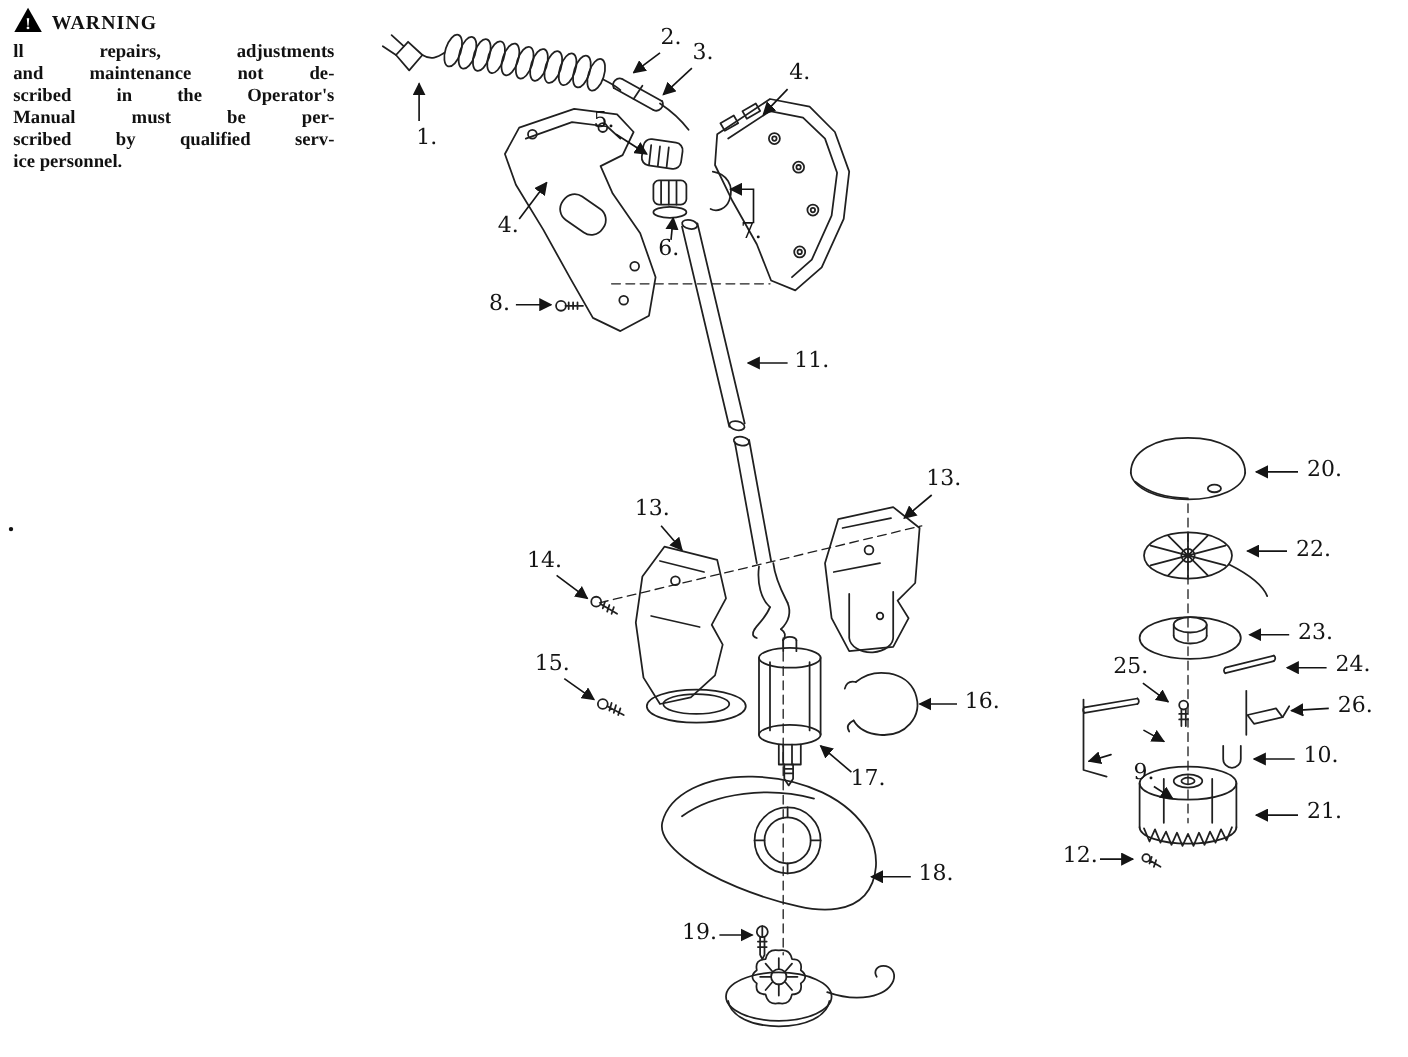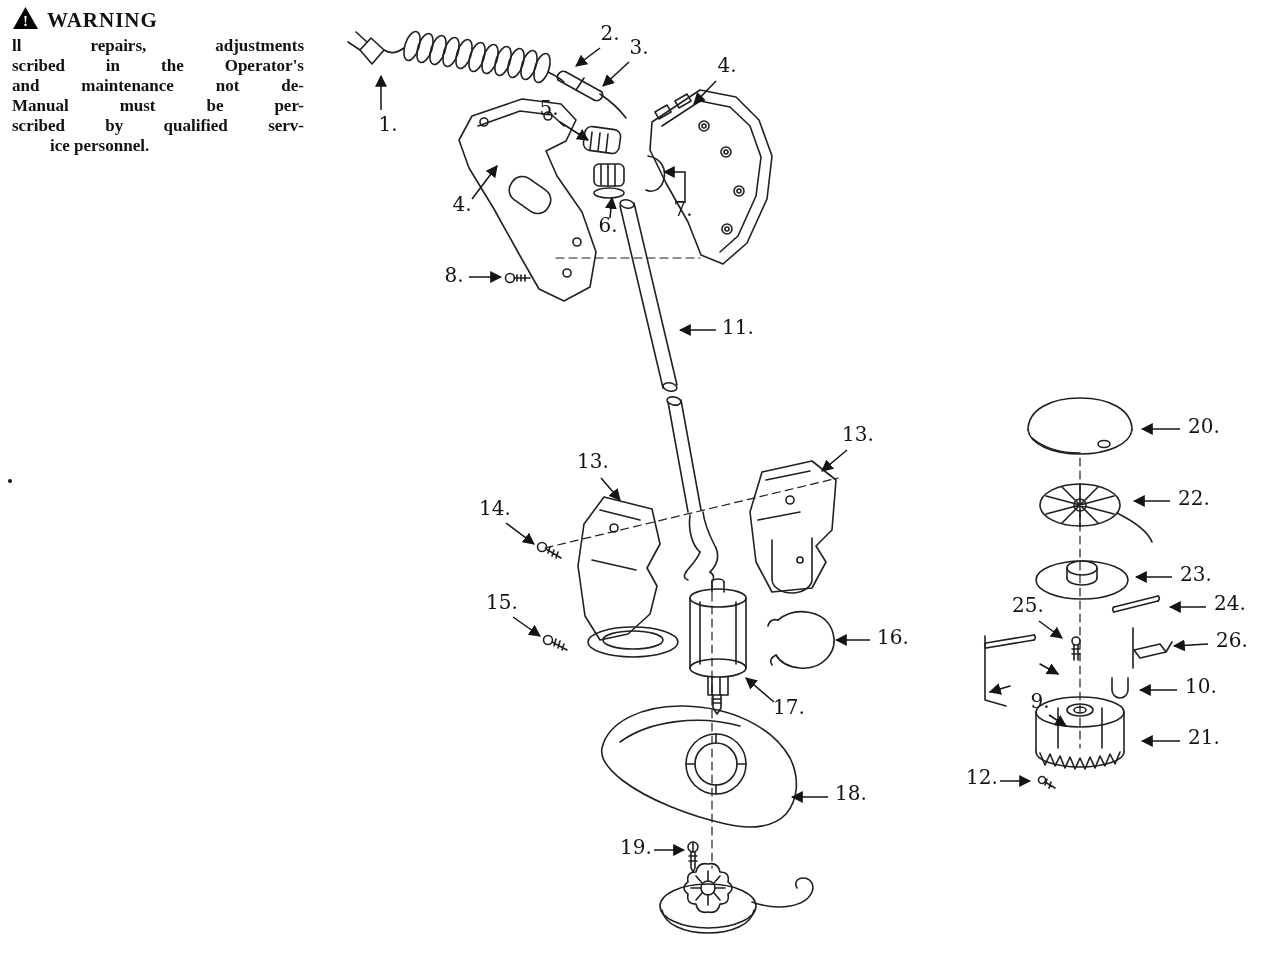--- a/index.html
+++ b/index.html
@@ -8,24 +8,24 @@
   
   .watermark{position:absolute;left:322px;top:420px;z-index:1;
              font-family:"Liberation Serif",serif;font-weight:bold;
              font-size:150px;letter-spacing:-6px;color:#d4d4d4;line-height:1;
              user-select:none;white-space:nowrap;}
   .watermark .tm{display:inline-block;font-size:26px;letter-spacing:0;
                  transform:translateY(-82px);margin-left:6px;color:#cfcfcf;}
   
   .warning{position:absolute;left:12px;top:6px;width:292px;z-index:3;color:#111;}
   .warning-head{display:flex;align-items:center;gap:8px;margin-bottom:2px;}
-  .warning-title{font-weight:bold;font-size:21px;letter-spacing:1px;}
+  .warning-title{font-weight:bold;font-size:18px;letter-spacing:1px;}
   .warning-body{font-weight:bold;font-size:17px;line-height:1.18;}
   .warning-body span{display:block;text-align:justify;text-align-last:justify;}
-  .warning-body span:last-child{text-align-last:left;margin-left:38px;}
+  .warning-body span:last-child{text-align-last:left;}
   
   svg.art{position:absolute;left:0;top:0;z-index:2;}
   .lineart{stroke:#202020;stroke-width:1.6;fill:none;stroke-linecap:round;stroke-linejoin:round;}
   .lineart .dash{stroke-dasharray:8 5;stroke-width:1.2;}
   .callouts text{font-family:"DejaVu Serif",serif;font-size:20px;fill:#141414;stroke:none;}
   .callouts line,.callouts path{stroke:#141414;stroke-width:1.5;fill:none;}
 </style>
 </head>
 <body>
 
@@ -37,22 +37,22 @@
       <span>
         <svg width="27" height="24" viewBox="0 0 27 24">
           <path d="M13.5 1 L26 23 L1 23 Z" fill="#000"></path>
           <text x="13.5" y="20" text-anchor="middle" fill="#fff" font-size="15" font-weight="bold" font-family="Liberation Serif,serif">!</text>
         </svg>
       </span>
       <span class="warning-title">WARNING</span>
     </div>
     <div class="warning-body">
       <span>ll repairs, adjustments</span>
+      <span>and maintenance not de-</span>
       <span>scribed in the Operator's</span>
-      <span>and maintenance not de-</span>
       <span>Manual must be per-</span>
       <span>scribed by qualified serv-</span>
       <span>ice personnel.</span>
     </div>
   </div>
 
   <svg class="art" width="1280" height="961" viewBox="0 0 1280 961">
     <defs>
       <marker id="ah" viewBox="0 0 10 10" refX="9" refY="5" markerWidth="8" markerHeight="8" orient="auto">
         <path d="M0,0 L10,5 L0,10 z" fill="#141414" stroke="none"></path>

